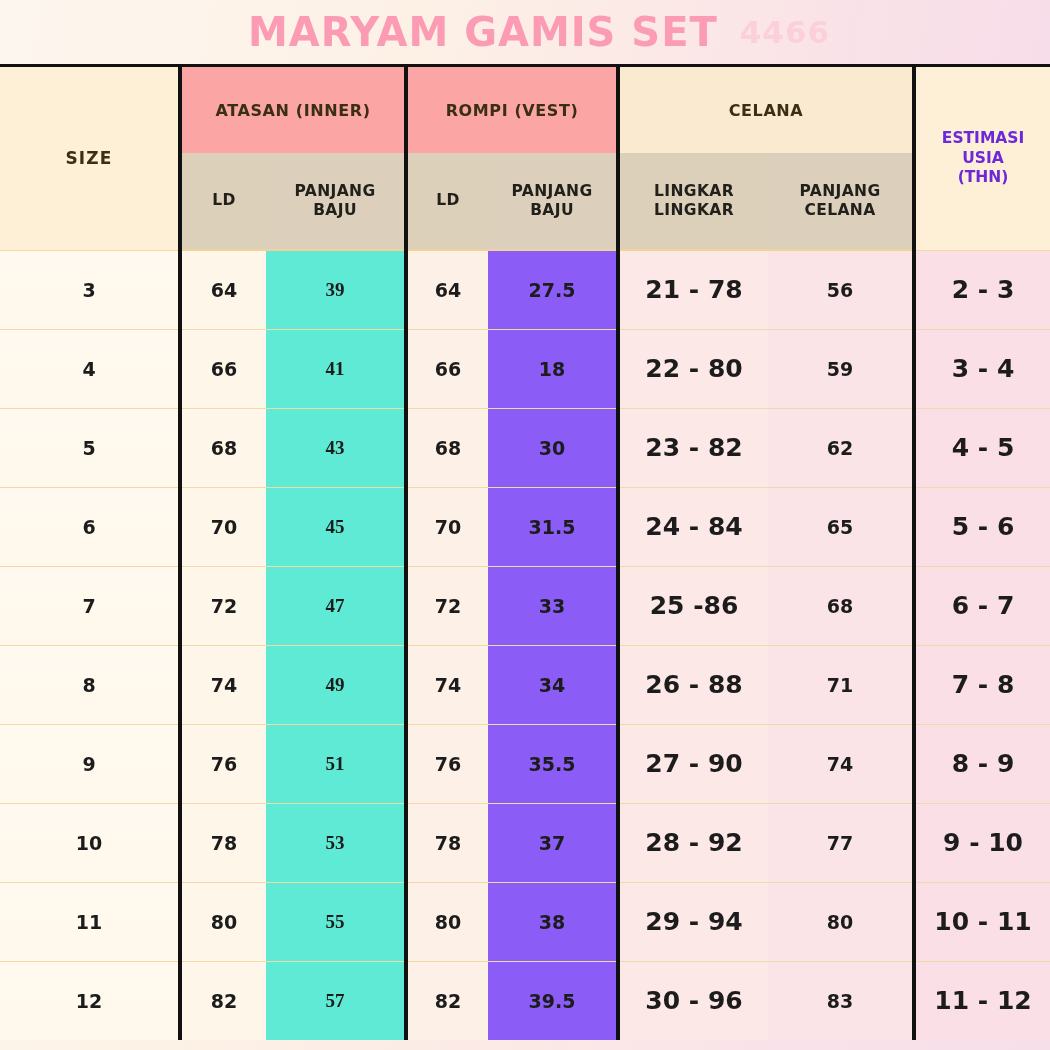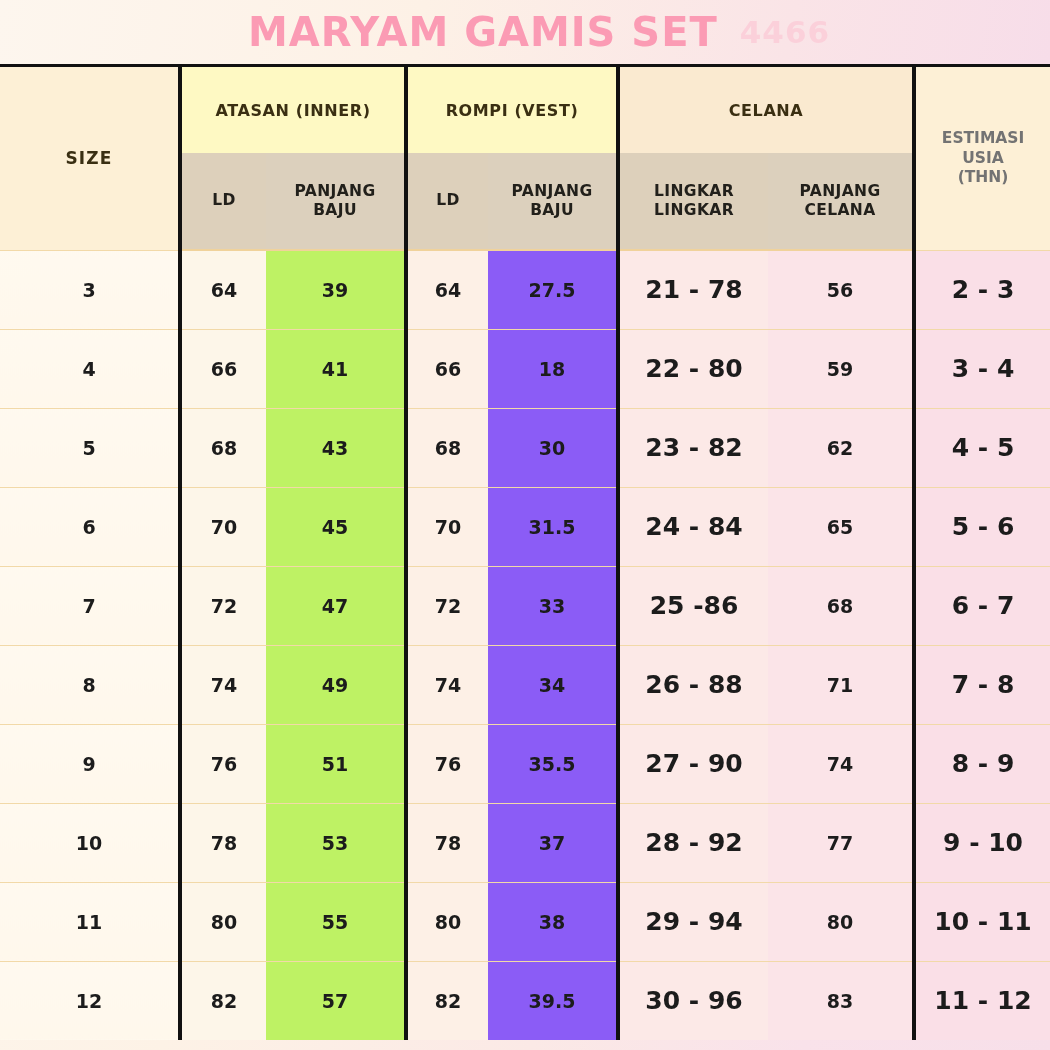--- a/index.html
+++ b/index.html
@@ -71,35 +71,35 @@
   col.c-lp    { width: 150px; }
   col.c-pc    { width: 146px; }
   col.c-usia  { width: 136px; }
 
   
   .hgroup {
     height: 86px;
     font-size: 16px;
     letter-spacing: 0.6px;
     color: #3a2f12;
-    background: #fef9c3;
+    background: #fca5a5;
   }
   .hgroup.celana { background: #faead0; }
   .hsize {
     font-size: 17px;
     letter-spacing: 1.1px;
     background: #fdf0d6;
     color: #3a2f12;
     margin-left: 40px;
   }
   .husia {
     font-size: 15.5px;
     line-height: 1.25;
     background: #fdf0d6;
-    color: #737373;
+    color: #6d28d9;
   }
 
   
   .hsub {
     height: 96px;
     font-size: 15.5px;
     line-height: 1.25;
     letter-spacing: 0.4px;
     color: #22201b;
     background: #ddd0bb;
@@ -115,21 +115,21 @@
   
   .vsep-right { border-right: 4px solid #111; }
 
   
   .drow td { border-top: 1.6px solid #f2d9a8; }
   .hrow-bottom td { border-bottom: 2px solid #f0d29b; }
 
   
   .bg-size  { background: linear-gradient(180deg, rgba(255,250,240,0.95), rgba(255,248,236,0.95)); }
   .bg-a     { background: #fdf6e9; }
-  .bg-b     { background: #bef264; }
+  .bg-b     { background: #5eead4; font-family: Liberation Serif, serif; }
   .bg-c     { background: #fdf0e6; }
   .bg-d     { background: #8b5cf6; }
   .bg-e     { background: #fce9e7; }
   .bg-f     { background: #fbe4e8; }
   .bg-g     { background: #fadfe7; }
 
   .top-border-row td { border-top: 3px solid #111; }
 </style>
 </head>
 <body>

